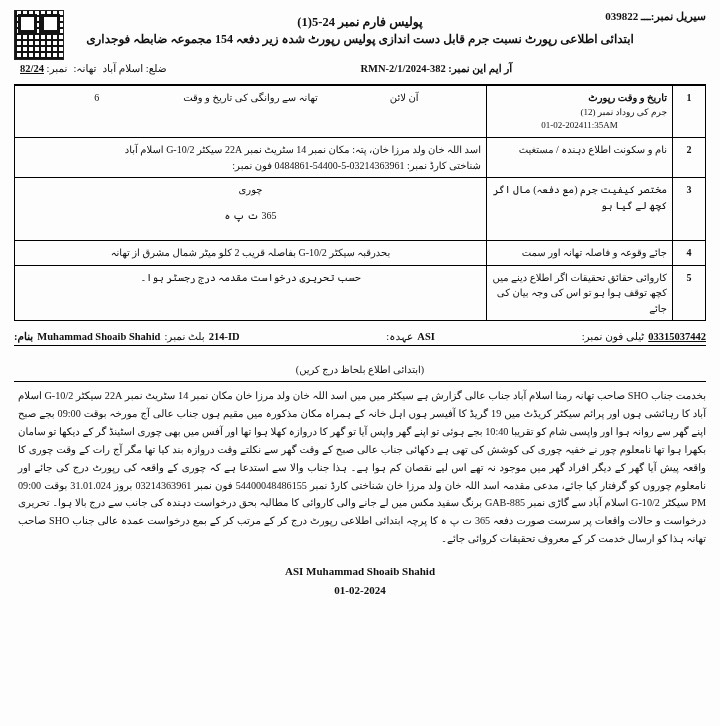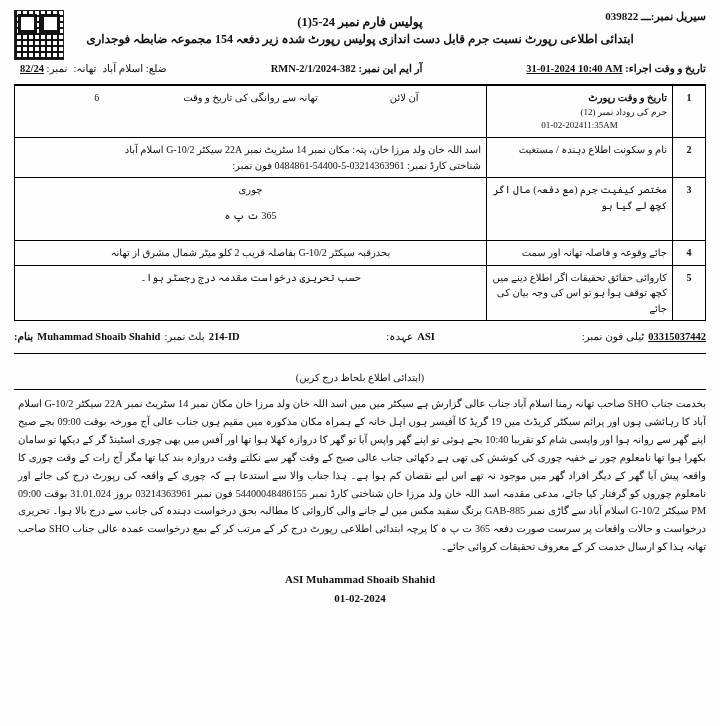--- a/index.html
+++ b/index.html
@@ -129,21 +129,21 @@
   
   .officer {
     display: flex;
     flex-direction: row-reverse;
     align-items: center;
     gap: 4px;
     margin-top: 9px;
     font-size: 10.5px;
     direction: rtl;
     border-bottom: 1px solid #000;
-    padding-bottom: 11px;
+    padding-bottom: 3px;
   }
   .officer .seg { white-space: nowrap; }
   .officer .spacer { flex: 1; }
   .note-line {
     text-align: center;
     font-size: 10px;
     direction: rtl;
     margin-top: 18px;
   }
 
@@ -192,24 +192,20 @@
     <span class="meta-cell ps">
       <span>تھانہ:</span>
     </span>
     <span class="meta-cell ps">
       <span>ضلع:</span>
       <span>اسلام آباد</span>
     </span>
     <span class="meta-cell rmn">
       <span>آر ایم این نمبر:</span>
       <span class="ltr">RMN-2/1/2024-382</span>
-    </span>
-    <span class="meta-cell dt">
-      <span>تاریخ و وقت اجراء:</span>
-      <span class="ltr u">31-01-2024 10:40 AM</span>
     </span>
   </div>
 
   <table class="main">
     <tbody>
         <tr>
       <td class="idx">1</td>
       <td class="label">
         <div class="sub-right b">تاریخ و وقت رپورٹ</div>
         <div class="sub-right small">جرم کی روداد نمبر (12)</div>

